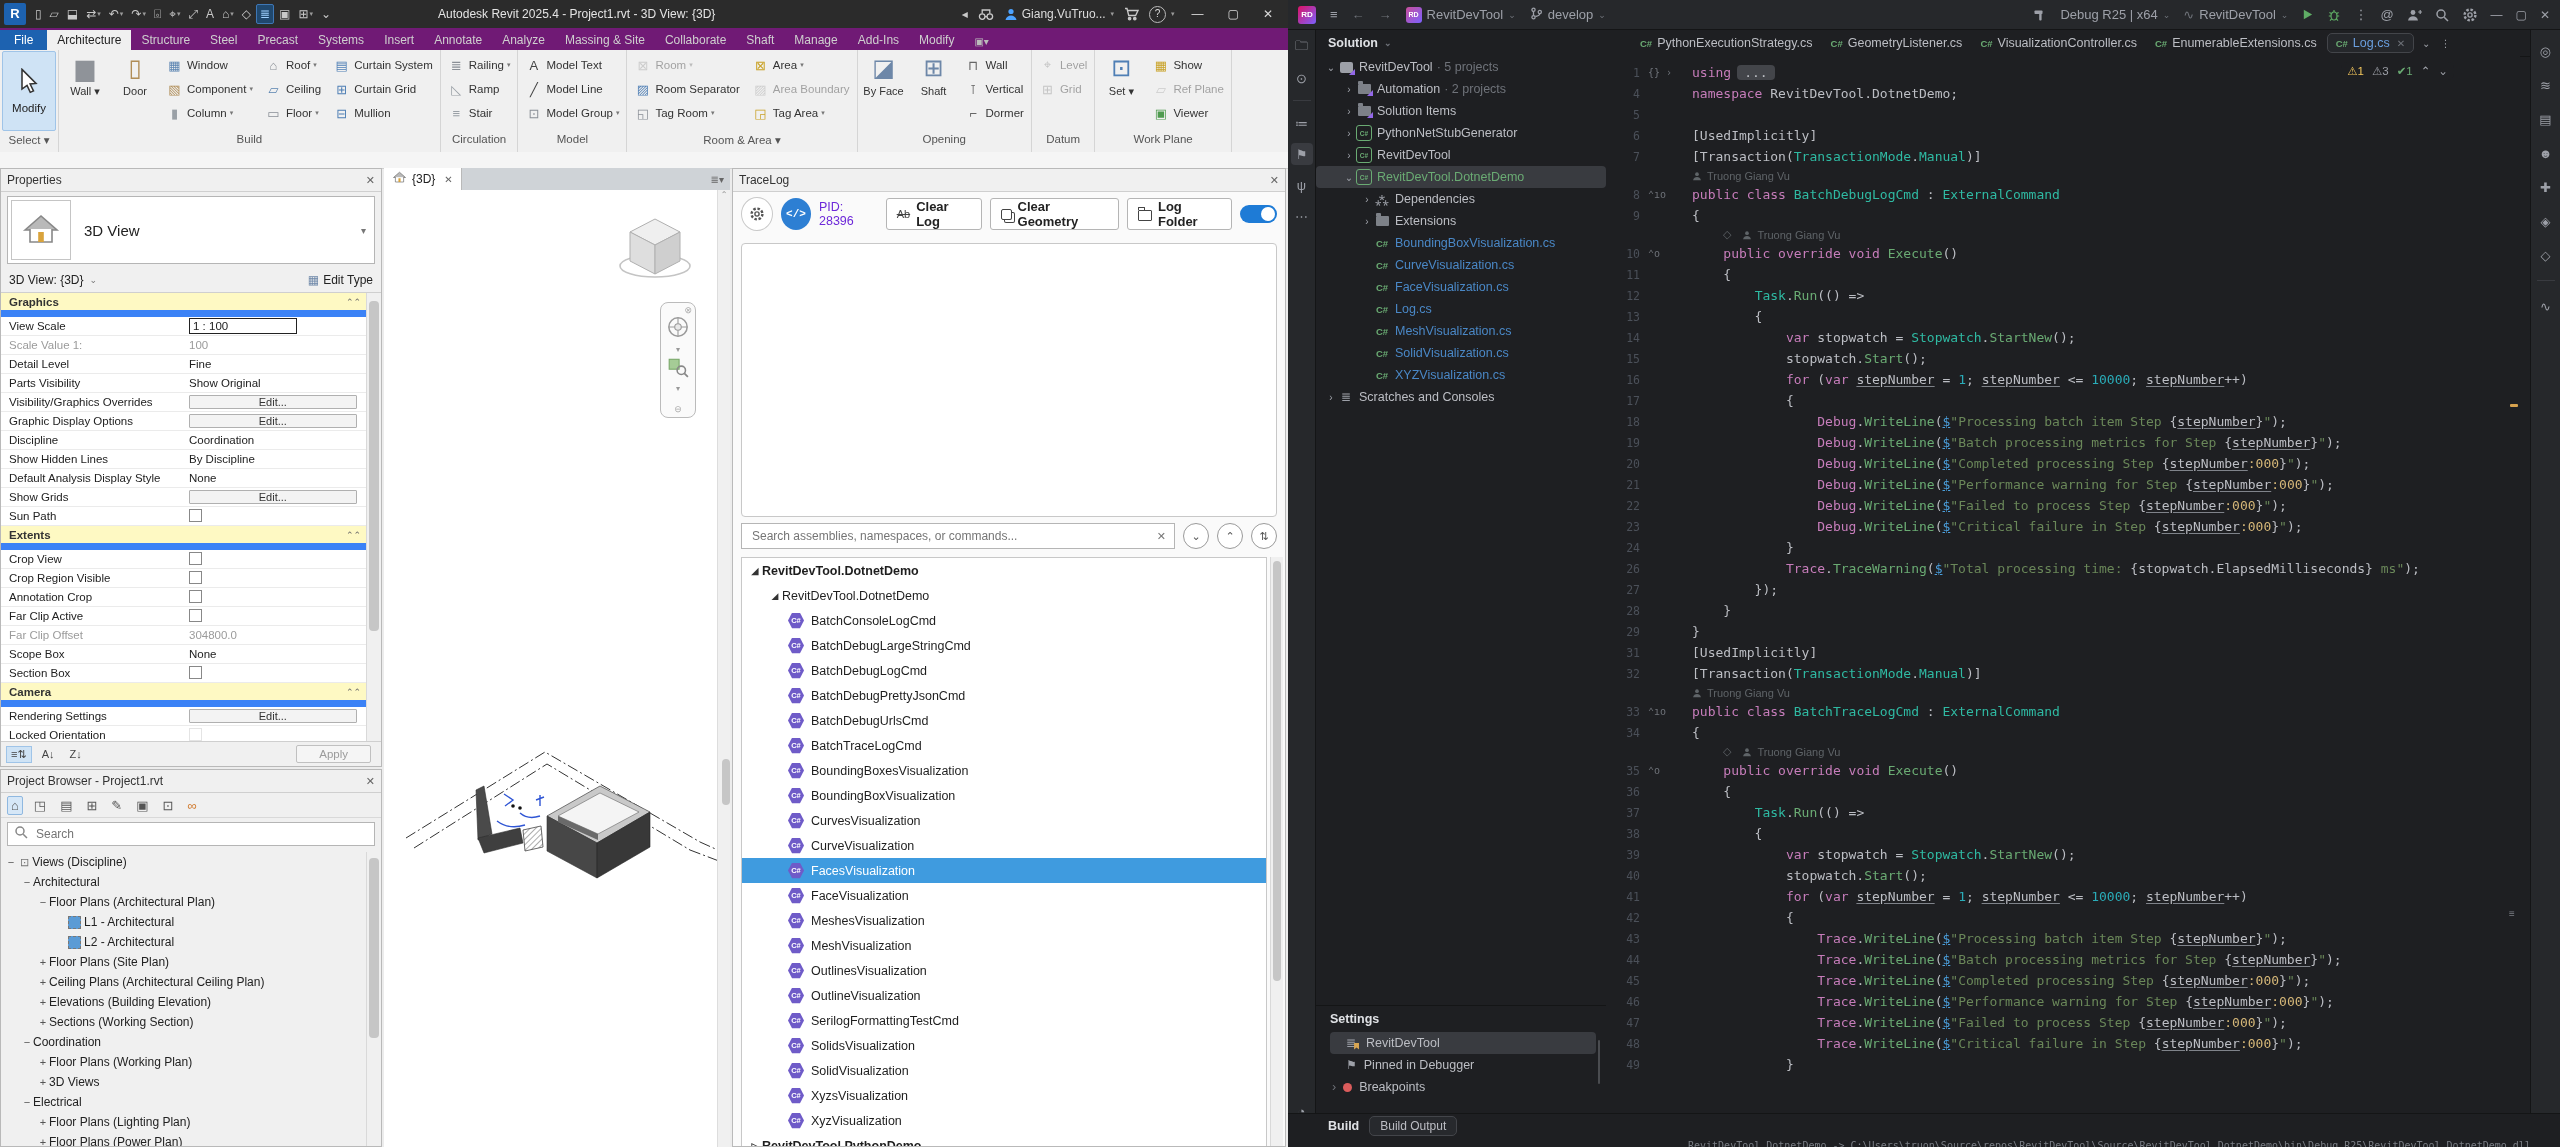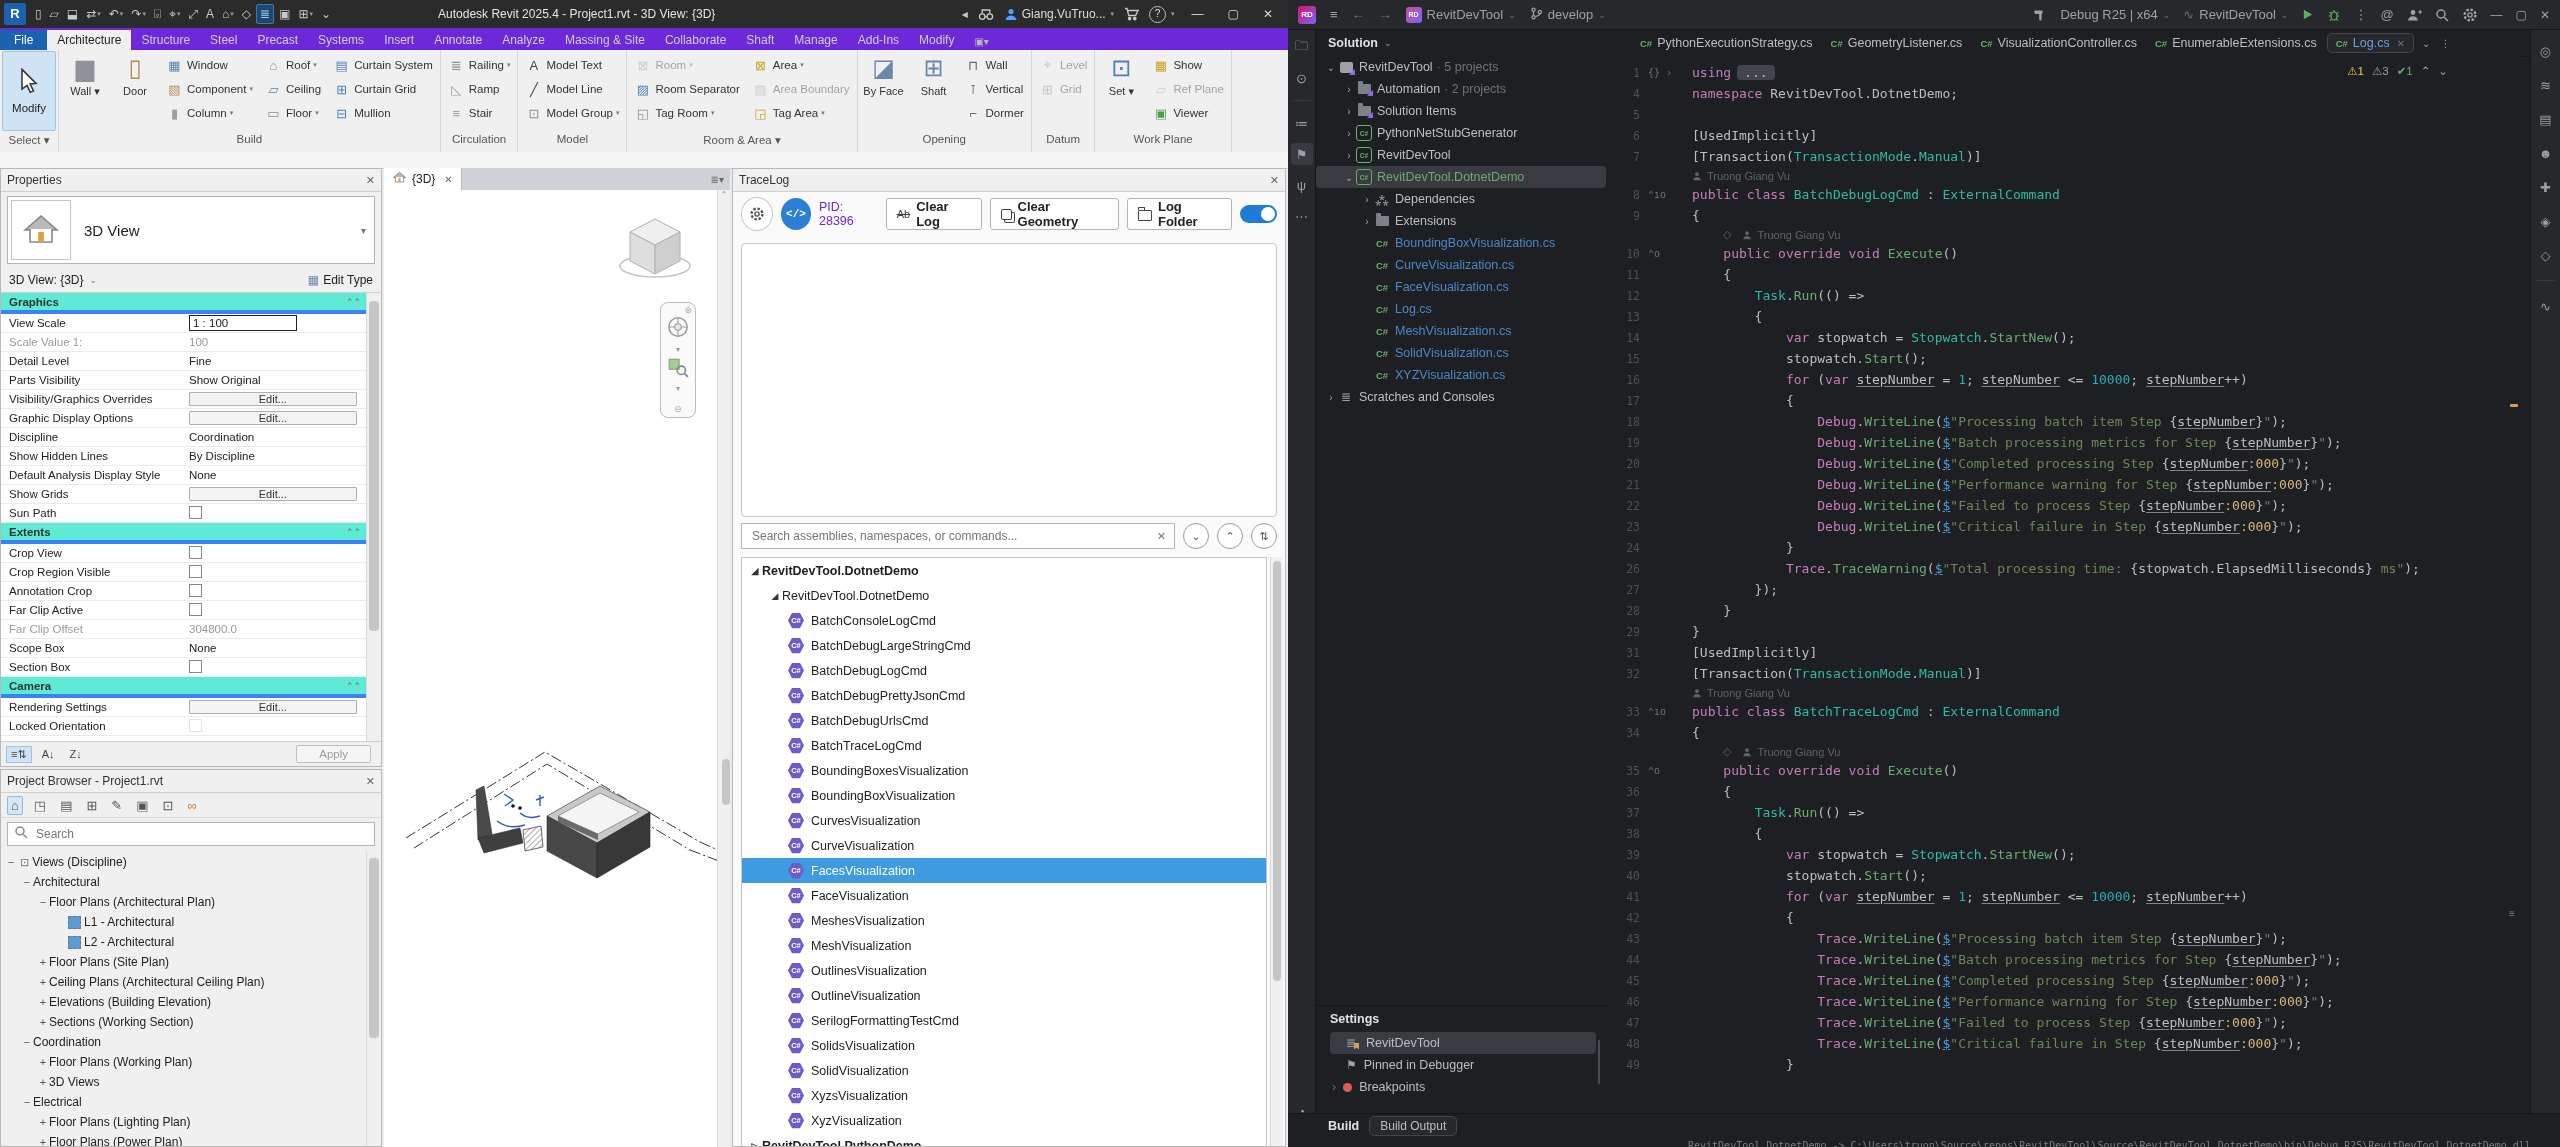--- a/index.html
+++ b/index.html
@@ -15,21 +15,21 @@
   .qarr{font-size:7px;color:#9a9a9a;margin-left:1px}
   .r-title-text{flex:0 0 auto;margin-left:104px;color:#e4e4e4}
   .r-title-right{margin-left:auto;display:flex;align-items:center;gap:10px;padding-right:8px;color:#c9c9c9}
   .tb-ic{display:inline-flex;align-items:center;gap:4px}
   .tb-ic svg{display:block}
   .acct{color:#dcdcdc}
   .acct .pers{color:#4da3ff}
   .winbtn{font-size:12px;color:#d9d9d9;padding:0 7px}
   .helpc{width:15px;height:15px;border:1.4px solid #bbb;border-radius:50%;display:inline-block;text-align:center;line-height:14px;font-size:10px;color:#ddd}
   
-  .r-tabs{position:absolute;left:0;top:28px;width:1288px;height:22px;background:#6d28d9;display:flex;align-items:flex-end;font-size:12px}
+  .r-tabs{position:absolute;left:0;top:28px;width:1288px;height:22px;background:#701a75;display:flex;align-items:flex-end;font-size:12px}
   .rtab{padding:3px 10px;color:#cfcfcf}
   .rtab.file{background:#1d62b0;color:#fff;padding:3px 14px}
   .rtab.active{background:#f0f0f0;color:#222}
   .rtab-extra{margin-left:6px;color:#bbb;font-size:10px;padding:3px 4px}
   
   #ribbon{position:absolute;left:0;top:50px;width:1288px;height:102px;background:#f0f0f0;border-bottom:1px solid #c9c9c9;display:flex}
   .rpanel{display:flex;flex-direction:column;border-right:1px solid #d5d5d5;padding:1px 2px 0 2px}
   .rbody{display:flex;align-items:stretch;height:80px;gap:2px}
   .rlabel{text-align:center;font-size:11.5px;color:#555;padding:2px 4px}
   .modify-btn{width:52px;background:#cfe3f5;border:1px solid #9fc4e8;border-radius:2px;display:flex;flex-direction:column;align-items:center;justify-content:center}
@@ -54,21 +54,21 @@
   .typelbl{font-size:15px;color:#222;margin-left:10px}
   .typearr{margin-left:auto;margin-right:8px;color:#777;font-size:10px}
   .instrow{display:flex;align-items:center;height:24px;font-size:12px;color:#222;padding:0 8px;border-bottom:1px solid #cfcfcf}
   .instarr{color:#777;font-size:9px;margin-left:6px}
   .edittype{margin-left:auto;display:flex;align-items:center;gap:4px;color:#222}
   .et-ic{color:#6d87a8;font-size:12px}
   #prop-rows{position:absolute;left:0;top:124px;width:368px;bottom:24px;overflow:hidden;background:#fff}
   .prow{display:flex;align-items:center;height:18px;border-bottom:1px solid #ebebeb;font-size:11.5px;color:#222}
   .prow .lab{width:176px;padding-left:8px;white-space:nowrap;overflow:hidden}
   .prow .val{flex:1;padding-left:4px;white-space:nowrap}
-  .prow.sec{background:#5eead4;font-weight:bold;color:#333;border-bottom:4px solid #3b82f6;height:17px}
+  .prow.sec{background:#fef9c3;font-weight:bold;color:#333;border-bottom:7px solid #3b82f6;height:17px}
   .prow.sec .chev{margin-left:auto;margin-right:8px;font-weight:normal;color:#666;font-size:9px}
   .prow.gray .lab,.prow.gray .val{color:#9b9b9b}
   .pedit{display:block;width:92%;text-align:center;border:1px solid #b0b0b0;background:#f3f3f3;font-size:11px;color:#333;border-radius:1px}
   .pcheck{width:11px;height:11px;border:1px solid #888;background:#fff;display:inline-block}
   .pcheck.dis{border-color:#c0c0c0}
   .pinput{border:1.6px solid #222;background:#fff;font-size:11.5px;padding:0 3px;width:100px;height:14px;line-height:14px}
   .vscroll{position:absolute;background:#f0f0f0;border-left:1px solid #d9d9d9}
   .vthumb{position:absolute;left:2px;right:2px;background:#c6c6c6;border-radius:4px}
   .props-foot{position:absolute;left:0;bottom:0;height:24px;width:100%;background:#f0f0f0;border-top:1px solid #cfcfcf;display:flex;align-items:center;font-size:11px}
   .pf-ic{margin-left:5px;padding:1px 4px;color:#444;border:1px solid transparent}

